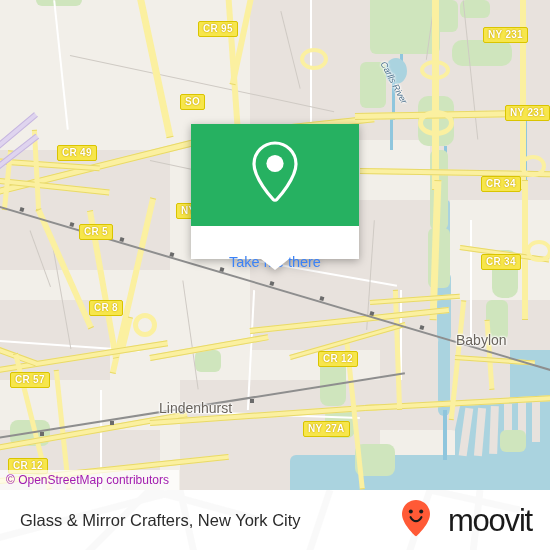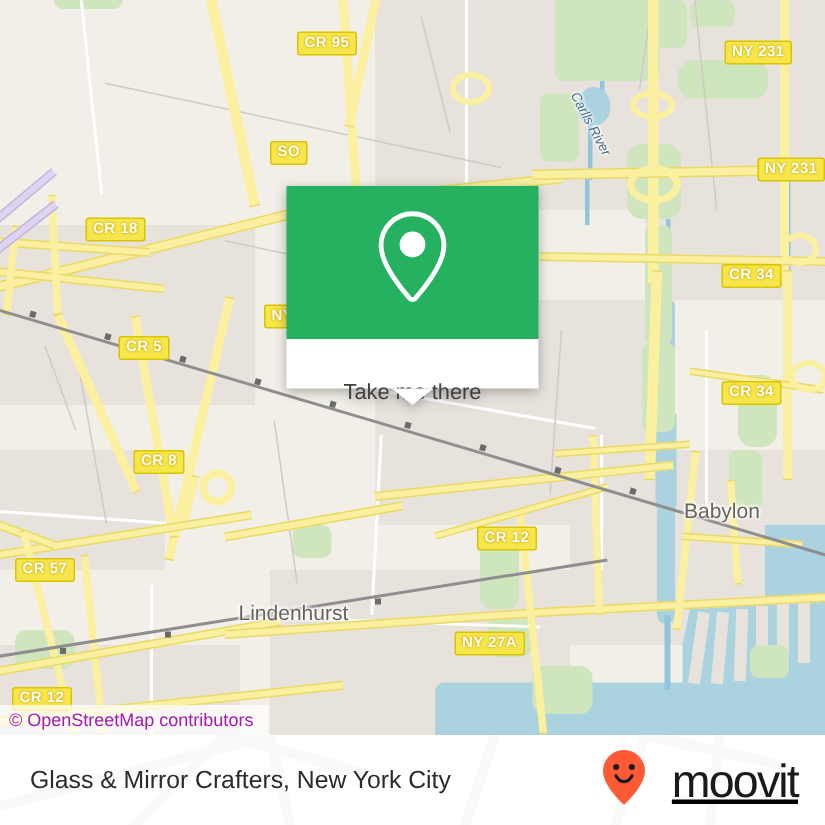--- a/index.html
+++ b/index.html
@@ -52,37 +52,37 @@
     padding:2px 10px 2px 6px;line-height:16px;
     white-space:nowrap;
   }
 
   
   #popup{position:absolute;left:191px;top:124px;width:168px;
          filter:drop-shadow(0 2px 4px rgba(0,0,0,.30));}
   #popup-head{height:102px;background:#26b161;position:relative;}
   #popup-pin{position:absolute;left:50%;top:50%;transform:translate(-50%,-50%);}
   #popup-body{height:33px;background:#ffffff;display:flex;align-items:center;justify-content:center;}
-  #popup-label{font-size:14.5px;color:#404040;margin-top:38px;}
+  #popup-label{font-size:14.5px;color:#3b82f6;margin-top:38px;}
   #popup-tail{
     position:absolute;left:50%;top:135px;transform:translateX(-50%);
     width:0;height:0;border-left:14px solid transparent;border-right:14px solid transparent;
     border-top:11px solid #ffffff;
   }
 
   
   #footer{
     position:absolute;left:0;top:490px;width:550px;height:60px;
     background:#ffffff;overflow:hidden;
   }
   #footer-watermark{position:absolute;left:0;top:-470px;width:550px;height:550px;opacity:.05;}
   #footer-inner{position:relative;height:60px;display:flex;align-items:center;
                 justify-content:space-between;padding:0 18px 0 20px;box-sizing:border-box;}
   #footer-title{font-size:16.5px;color:#2b2b2b;white-space:nowrap;}
-  #brand{display:flex;align-items:center;gap:17px;text-decoration:underline;}
+  #brand{display:flex;align-items:center;gap:17px;}
   #brand-word{font-size:31px;color:#1a1a1a;letter-spacing:-1.2px;font-weight:400;line-height:31px;}
 </style>
 </head>
 <body>
 
 <div id="page">
 
   <div id="map">
 
     <div class="residential" style="left:-10px;top:150px;width:180px;height:120px;"></div>
@@ -229,21 +229,21 @@
     <div class="railtick" style="left:40px;top:432px;width:4px;height:4px;"></div>
     <div class="railtick" style="left:110px;top:421px;width:4px;height:4px;"></div>
     <div class="railtick" style="left:180px;top:410px;width:4px;height:4px;"></div>
     <div class="railtick" style="left:250px;top:399px;width:4px;height:4px;"></div>
 
     <div id="shield-layer">
         <div class="shield" style="left: 198px; top: 21px;">CR 95</div>
         <div class="shield" style="left: 180px; top: 94px;">SO</div>
         <div class="shield" style="left: 483px; top: 27px;">NY 231</div>
         <div class="shield" style="left: 505px; top: 105px;">NY 231</div>
-        <div class="shield" style="left: 57px; top: 145px;">CR 18</div>
+        <div class="shield" style="left: 57px; top: 145px;">CR 49</div>
         <div class="shield" style="left: 481px; top: 176px;">CR 34</div>
         <div class="shield" style="left: 176px; top: 203px;">NY</div>
         <div class="shield" style="left: 79px; top: 224px;">CR 5</div>
         <div class="shield" style="left: 481px; top: 254px;">CR 34</div>
         <div class="shield" style="left: 89px; top: 300px;">CR 8</div>
         <div class="shield" style="left: 318px; top: 351px;">CR 12</div>
         <div class="shield" style="left: 10px; top: 372px;">CR 57</div>
         <div class="shield" style="left: 303px; top: 421px;">NY 27A</div>
         <div class="shield" style="left: 8px; top: 458px;">CR 12</div>
       </div>

